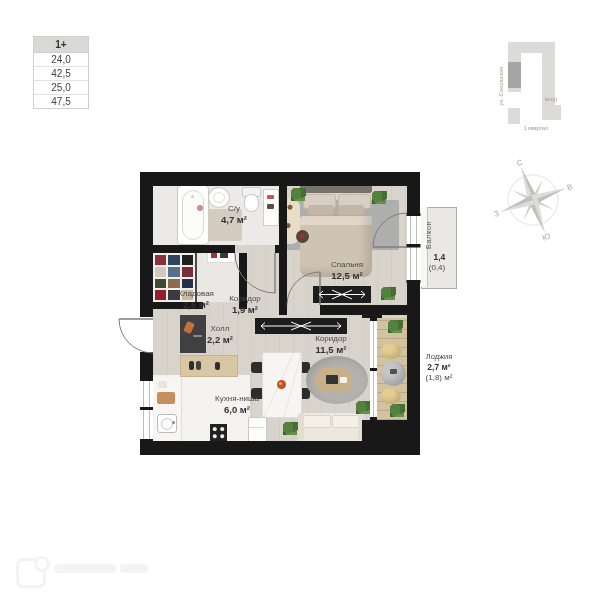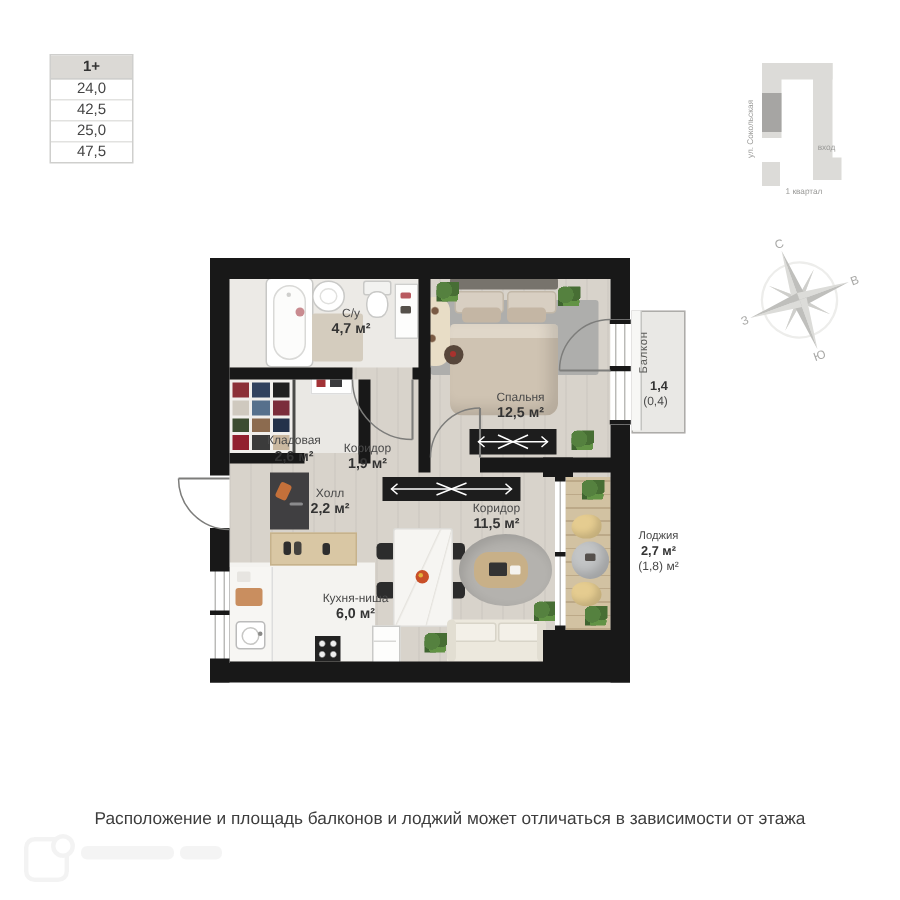--- a/index.html
+++ b/index.html
@@ -321,21 +321,20 @@
       <span class="ar" style="font-size:8.5px">1,4</span>
       <span class="nm" style="font-size:8px;color:#4a4a4a">(0,4)</span>
     </div>
     <div class="room-label small" style="left:299px;top:180px;">
       <span class="nm">Лоджия</span>
       <span class="ar" style="font-size:8.5px">2,7 м²</span>
       <span class="nm" style="font-size:8px">(1,8) м²</span>
     </div>
   </div>
 
-  <div id="disclaimer">Расположение и площадь балконов и лоджий может отличаться в зависимости от этажа</div>
 
   <div id="watermark">
     <div class="wicon"></div>
       <div class="wdot"></div>
       <div class="wtxt1"></div>
       <div class="wtxt2"></div>
   </div>
 
 </div>
 

